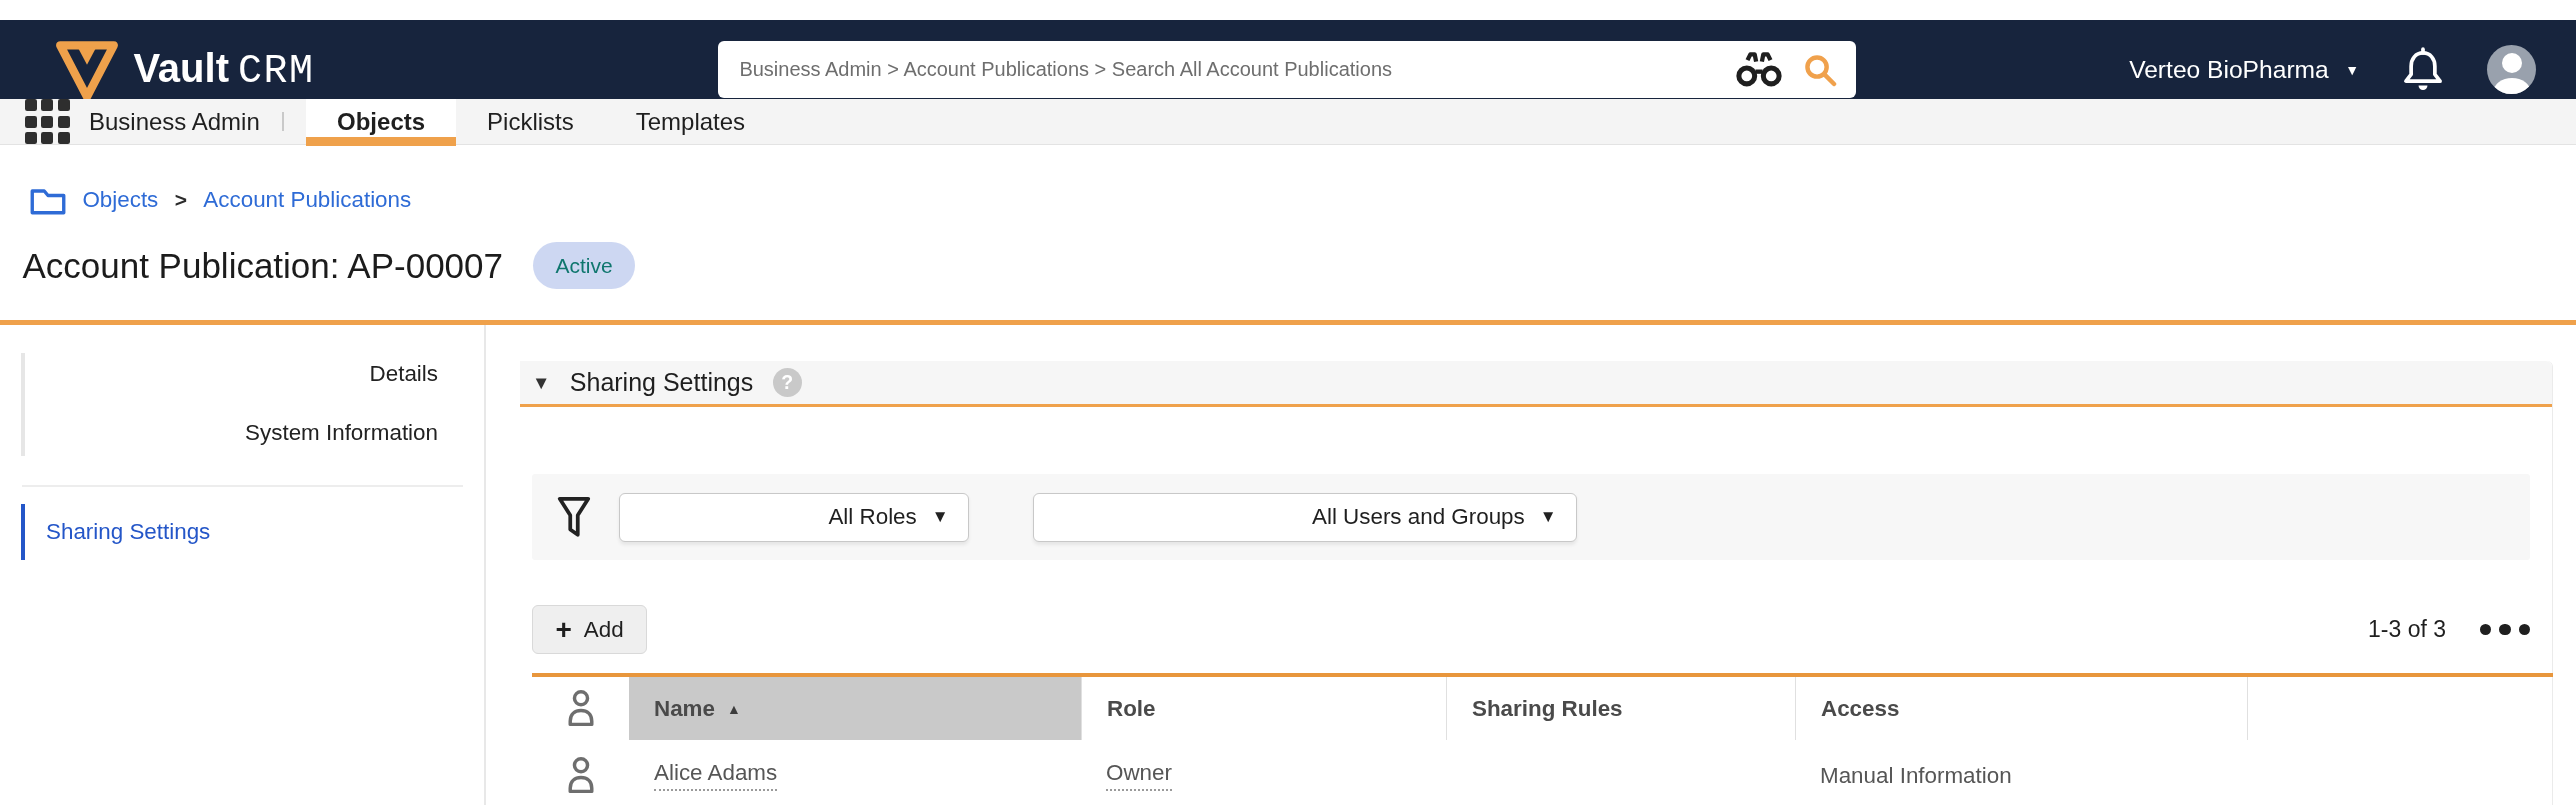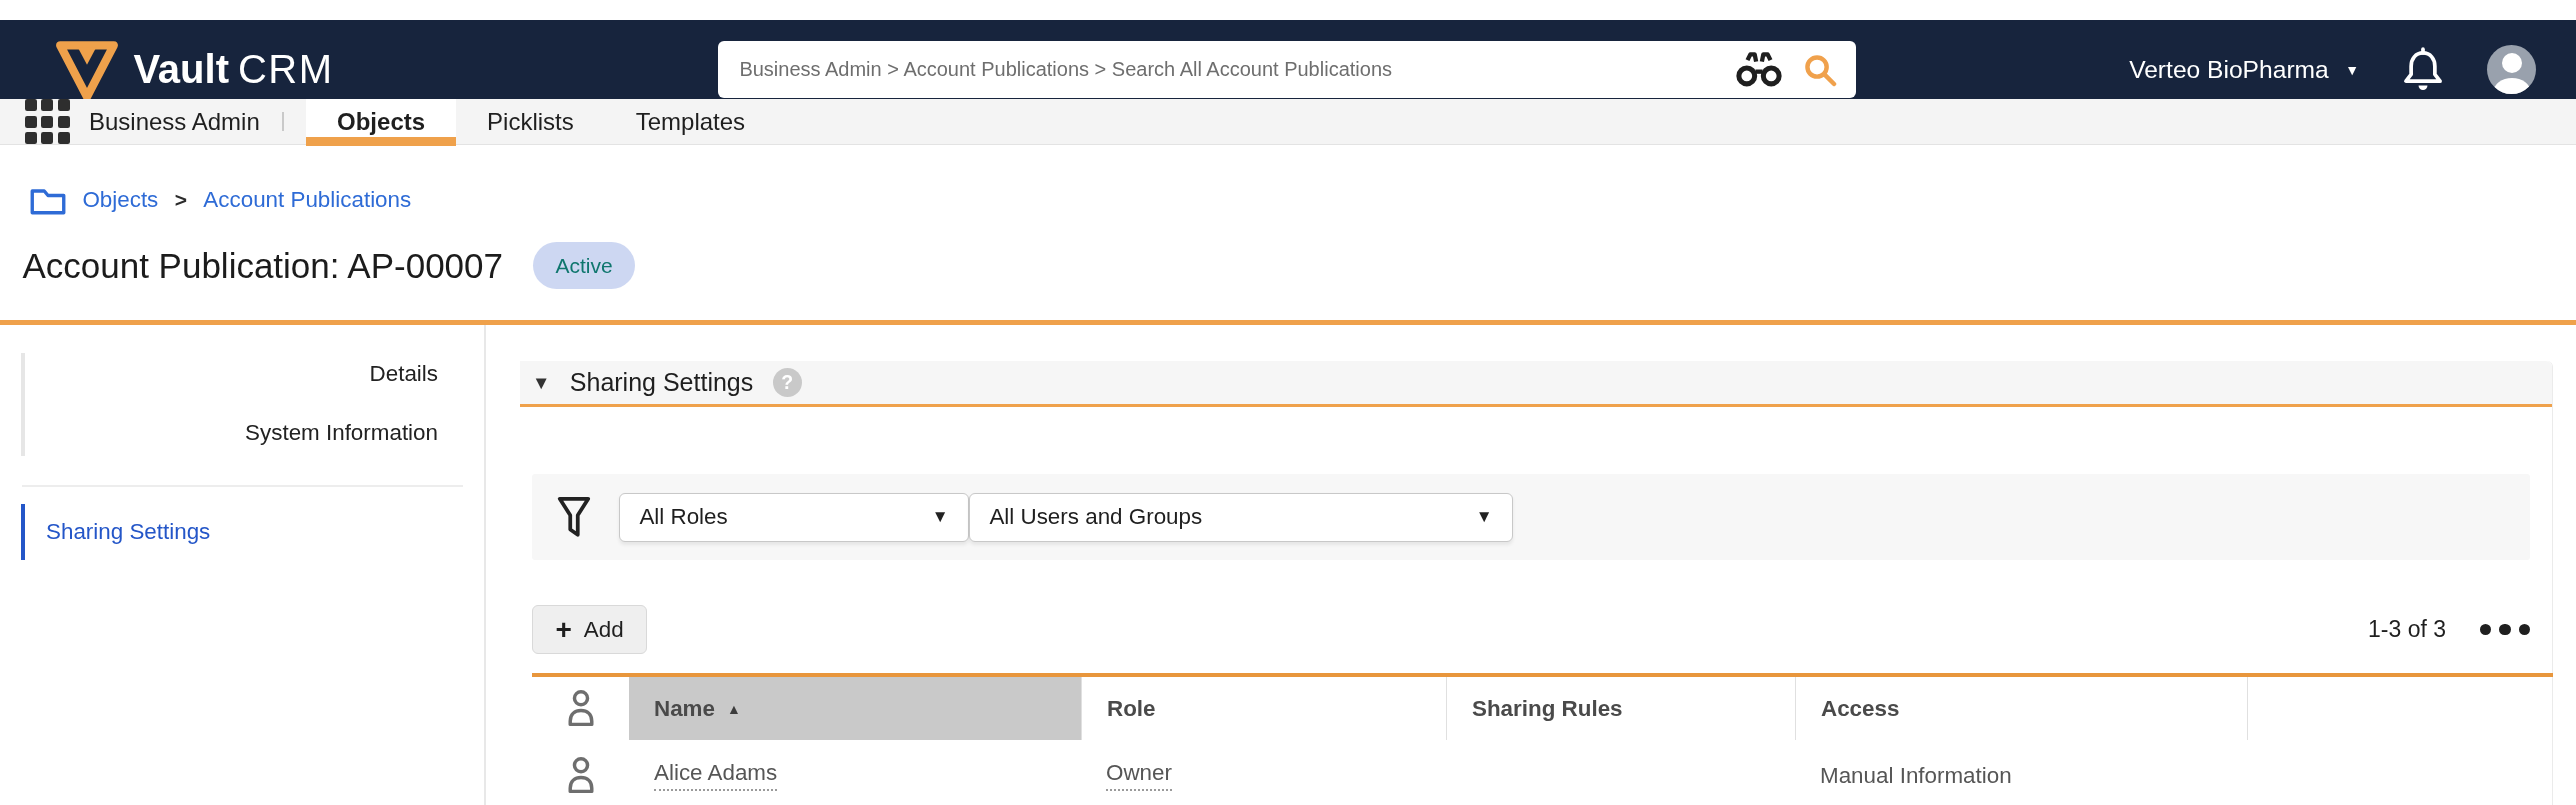--- a/index.html
+++ b/index.html
@@ -8,21 +8,21 @@
     width:2576px; height:805px; overflow:hidden; position:relative;
     background:#ffffff; font-family:"Liberation Sans", sans-serif; color:#1f1f1f;
   }
 
   
   .topbar { position:absolute; top:0; left:0; width:2576px; height:99px; background:#17243D;margin-top:20px; }
   .logo { position:absolute; left:54px; top:0; height:99px; display:flex; align-items:center; gap:13.4px; }
   .logo svg { width:66px; height:66px; }
   .brand { font-size:40px; color:#fff; display:flex; align-items:baseline; }
   .brand-vault { font-weight:700; }
-  .brand-crm { font-weight:300; margin-left:9px; letter-spacing:1.5px; }
+  .brand-crm { font-weight:300; margin-left:9px; letter-spacing:1.5px;font-family:Liberation Mono, monospace; }
 
   .searchbar { position:absolute; left:718px; top:21px; width:1138px; height:57px; background:#fff;
     border-radius:6px; display:flex; align-items:center; padding:0 19.4px; gap:21px; }
   .search-input { flex:1; border:none; outline:none; font-size:20px; color:#333; font-family:inherit; background:transparent; }
   .search-input::placeholder { color:#6e6e6e; opacity:1; }
   .binoc-svg { width:46px; height:37px; }
   .mag-svg { width:34px; height:34px; }
 
   .top-right { position:absolute; right:40px; top:0; height:99px; display:flex; align-items:center; gap:43px; }
   .org { display:flex; align-items:center; gap:16.4px; color:#fff; font-size:24.6px; cursor:pointer; }
@@ -74,23 +74,23 @@
     border-bottom:3.7px solid #EFA14B; border-radius:0 6px 0 0; display:flex; align-items:center; gap:19.4px; padding-left:12px; }
   .sec-caret { font-size:18.6px; color:#333; cursor:pointer; }
   .sec-title { font-size:25px; color:#1f1f1f; }
   .help { width:29px; height:29px; border-radius:50%; background:#c9c9c9; color:#fff; font-weight:700;
     font-size:19.4px; display:flex; align-items:center; justify-content:center; cursor:pointer; }
 
   .filter-panel { position:absolute; top:113px; left:12px; width:1998px; height:86px; background:#f7f7f7;
     border-radius:3px; display:flex; align-items:center; }
   .funnel-svg { width:36px; height:45px; margin-left:24px; }
   .dd { background:#fff; border:1.5px solid #c8c8c8; border-radius:6px; height:49px; display:flex; align-items:center;
-    justify-content:space-between; padding:0 19.4px; font-size:22.4px; color:#1f1f1f; box-shadow:0 2.2px 3.7px rgba(0,0,0,0.07); cursor:pointer; }
+    justify-content:flex-end; padding:0 19.4px; font-size:22.4px; color:#1f1f1f; box-shadow:0 2.2px 3.7px rgba(0,0,0,0.07); cursor:pointer; }
   .dd-roles { width:350px; margin-left:27px; }
-  .dd-users { width:544px; }
+  .dd-users { width:544px; margin-left:64px; }
   .dd-caret { font-size:17px; color:#222; margin-left:15px; }
 
   .toolbar { position:absolute; top:241px; left:12px; width:1998px; height:55px; display:flex; align-items:center; }
   .add-btn { height:49px; background:#efefef; border:1.5px solid #d9d9d9; border-radius:6px; display:flex;
     align-items:center; gap:12px; padding:0 22.4px; font-size:22.4px; color:#1f1f1f; cursor:pointer; }
   .plus { font-size:28px; font-weight:700; line-height:0.9; }
   .toolbar-right { margin-left:auto; display:flex; align-items:flex-start; gap:34px; }
   .pagination { font-size:23px; color:#1f1f1f; }
   .more { display:flex; gap:8.2px; cursor:pointer; padding:7.5px 0; }
   .more span { width:11.2px; height:11.2px; border-radius:50%; background:#1f1f1f; }

